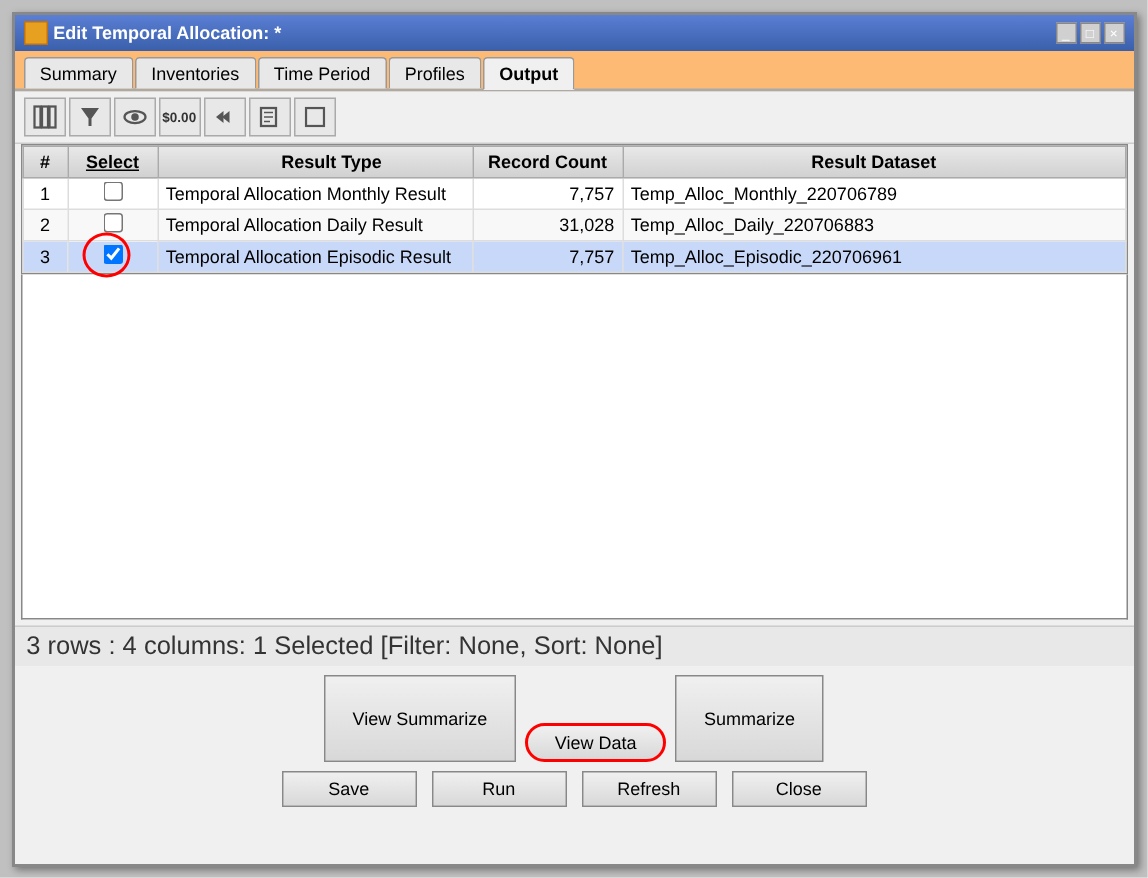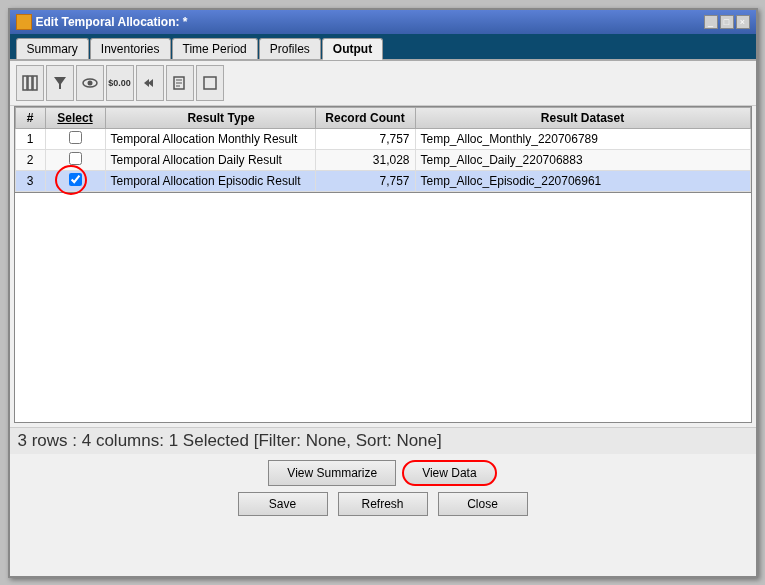--- a/index.html
+++ b/index.html
@@ -54,21 +54,21 @@
       background: #d0d0d0;
       border: 1px solid #888;
       display: flex;
       align-items: center;
       justify-content: center;
       font-size: 9px;
       cursor: pointer;
     }
     .tabs {
       display: flex;
-      background: #0c4a6e;
+      background: #fdba74;
       padding: 4px 6px 0 6px;
       border-bottom: 2px solid #aaa;
       gap: 1px;
     }
     .tab {
       padding: 3px 10px;
       background: #e8e8e8;
       border: 1px solid #999;
       border-bottom: none;
       cursor: pointer;
@@ -85,21 +85,21 @@
     .toolbar {
       display: flex;
       align-items: center;
       padding: 4px 6px;
       background: #f0f0f0;
       border-bottom: 1px solid #ccc;
       gap: 2px;
     }
     .toolbar-btn {
       width: 28px;
-      height: 36px;
+      height: 26px;
       background: #e8e8e8;
       border: 1px solid #aaa;
       display: flex;
       align-items: center;
       justify-content: center;
       cursor: pointer;
       font-size: 14px;
     }
     .table-container {
       border: 1px solid #888;
@@ -193,20 +193,21 @@
       min-width: 90px;
       text-align: center;
     }
     .btn.highlighted {
       border: 2px solid red;
       border-radius: 4px;
     }
     .btn-view-data.highlighted {
       border: 2px solid red;
       border-radius: 20px;
+      margin-top: 32px;
     }
   </style>
 </head>
 <body>
 
 <div class="window">
 
   <div class="title-bar">
     <div class="title-bar-left">
       <span class="title-icon"></span>
@@ -319,20 +320,22 @@
 
   <div class="empty-area"></div>
 
   <div class="status-bar">
     <span>3 rows : 4 columns: 1 Selected [Filter: None, Sort: None]</span>
   </div>
 
   <div class="bottom-buttons-row1">
     <button class="btn">View Summarize</button>
     <button class="btn btn-view-data highlighted">View Data</button>
+    <button class="btn">Summarize</button>
   </div>
 
   <div class="bottom-buttons-row2">
     <button class="btn">Save</button>
+    <button class="btn">Run</button>
     <button class="btn">Refresh</button>
     <button class="btn">Close</button>
   </div>
 </div>
 
 </body></html>

